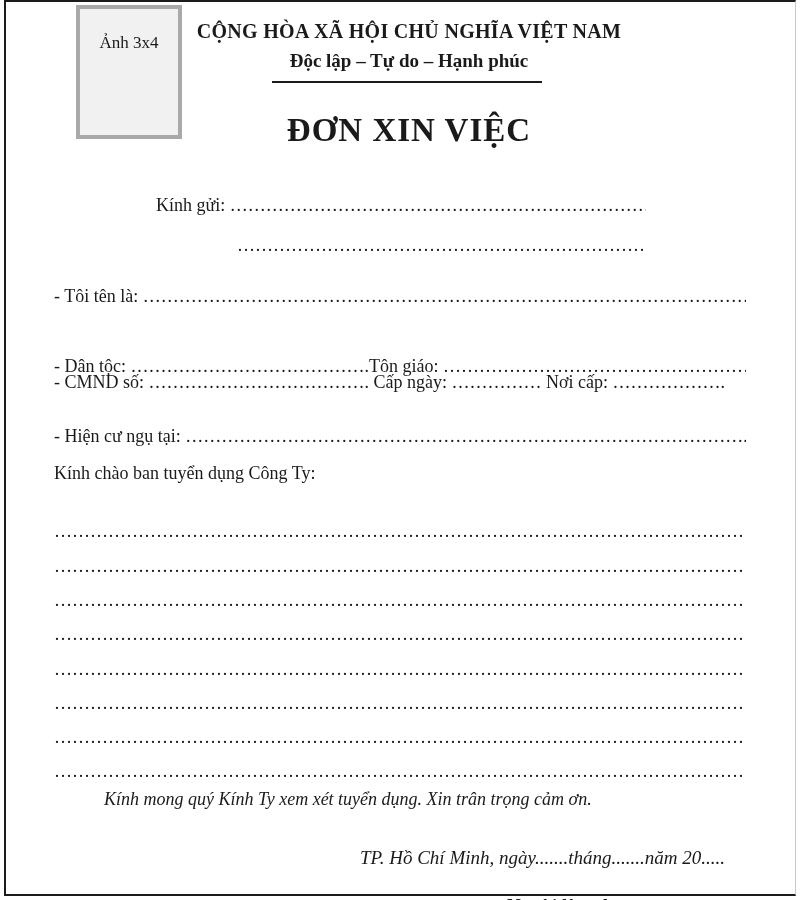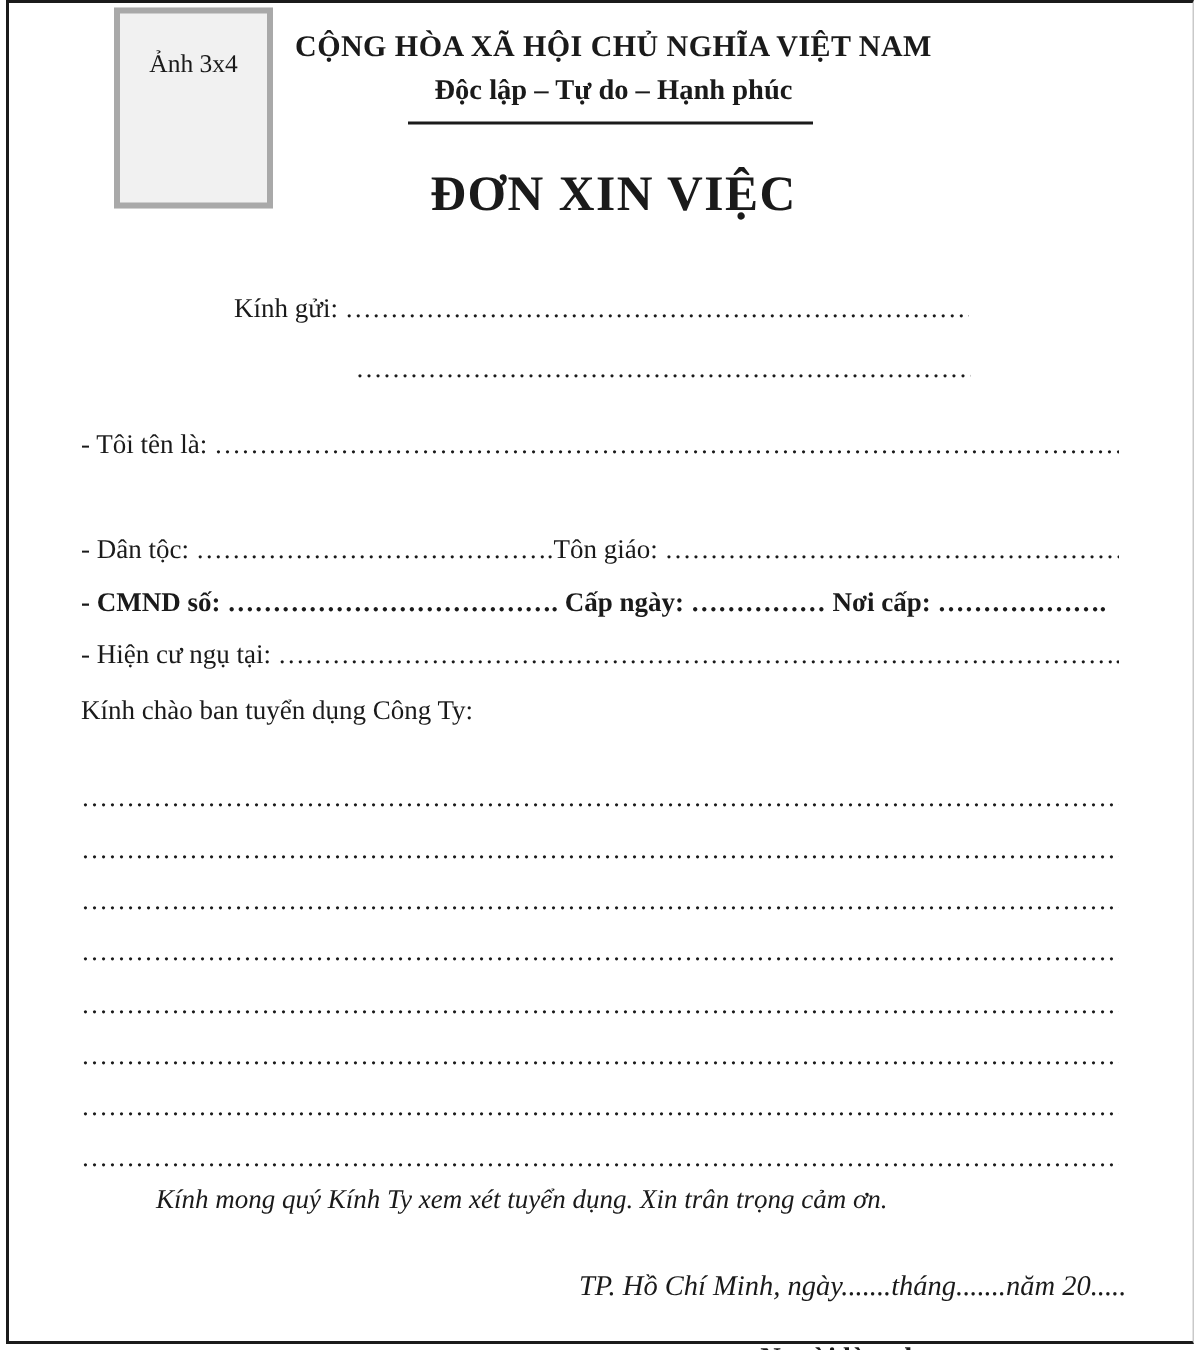--- a/index.html
+++ b/index.html
@@ -41,30 +41,30 @@
     overflow: hidden;
     font-size: 18px;
     height: 24px;
     line-height: 24px;
   }
   .r1 { left: 156px; top: 193px; width: 490px; }
   .r2 { left: 237px; top: 233px; width: 410px; }
 
   .field { left: 54px; width: 692px; }
   .f1 { top: 284px; } .f2 { top: 319px; } .f3 { top: 354px; }
-  .f4 { top: 389px; font-weight: bold; } .f5 { top: 424px; }
+  .f4 { top: 370px; } .f5 { top: 424px; }
 
   .greet { left: 54px; top: 463px; font-size: 18px; }
 
   .dl { left: 54px; width: 692px; }
   .d0 { top: 519px; } .d1 { top: 554px; } .d2 { top: 588px; } .d3 { top: 622px; }
   .d4 { top: 657px; } .d5 { top: 691px; } .d6 { top: 725px; } .d7 { top: 759px; }
 
   .closing { left: 104px; top: 789px; font-size: 18px; font-style: italic; }
-  .pdate   { left: 360px; top: 847px; font-size: 19px; font-style: italic; white-space: pre; margin-left: 26px; }
+  .pdate   { left: 360px; top: 847px; font-size: 19px; font-style: italic; white-space: pre; }
   .signer  { left: 498px; top: 871px; width: 140px; text-align: center; font-size: 19px; font-weight: bold; margin-top: 24px; }
 </style>
 </head>
 <body>
 
 <div class="doc">
 
   <div class="abs frame"></div>
 
   <div class="abs photo">

